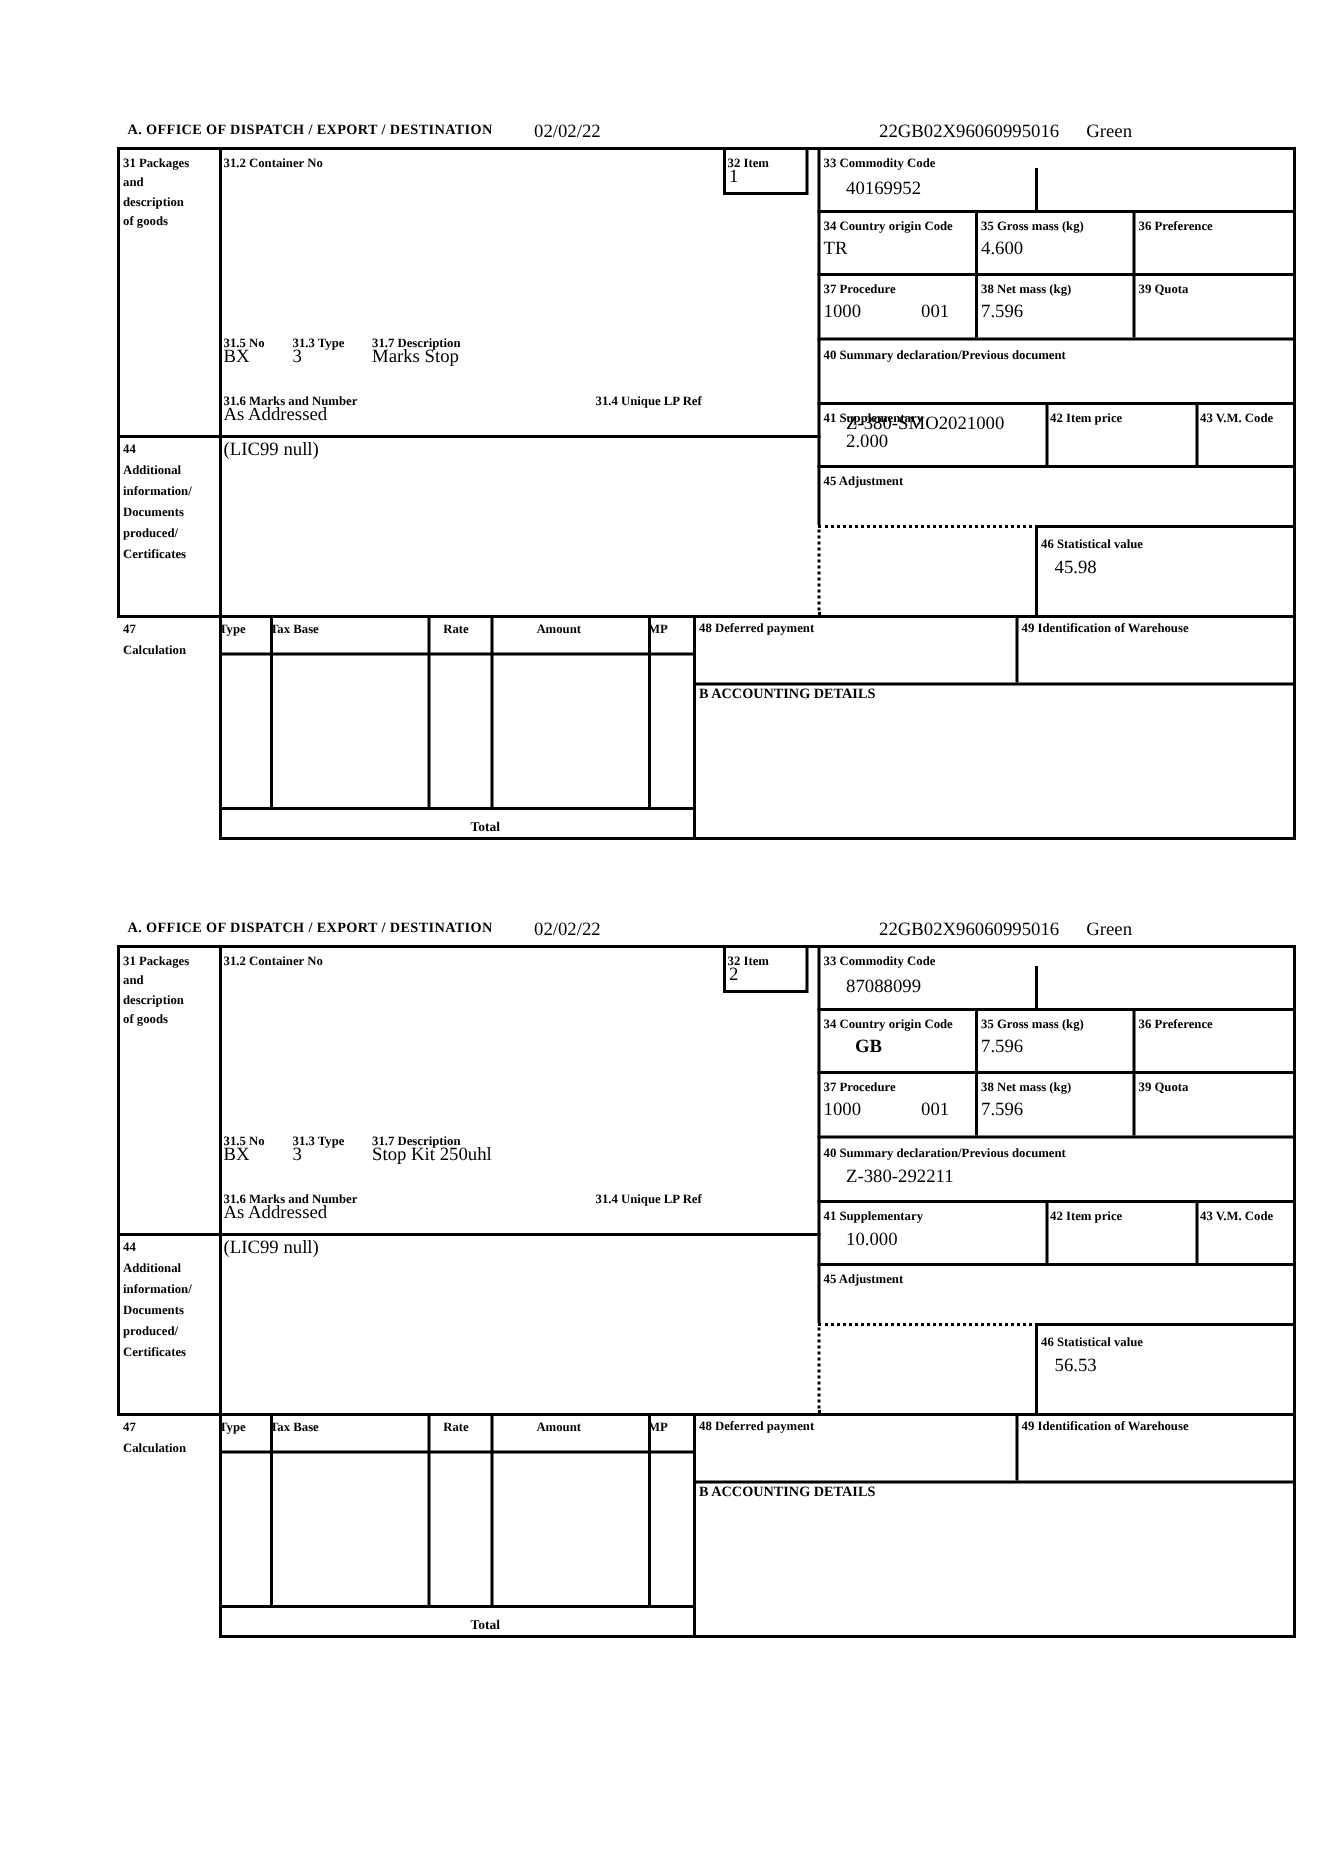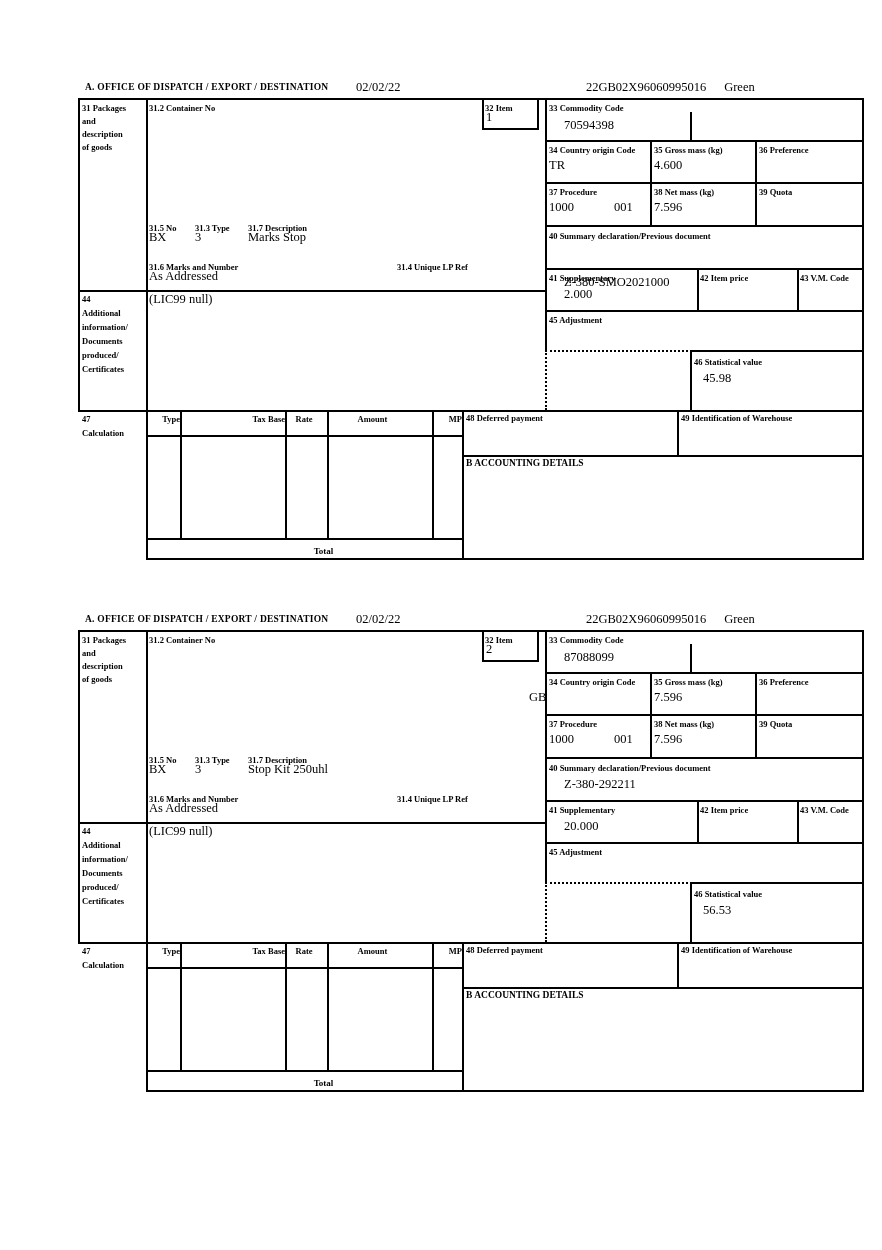--- a/index.html
+++ b/index.html
@@ -13,21 +13,21 @@
   .hl.dot{background:none;border-top:2px dotted #000;height:0;}
   .vl.dot{background:none;border-left:2px dotted #000;width:0;}
   .lbl{position:absolute;font-size:8.5px;font-weight:700;line-height:13px;white-space:nowrap;}
   .lbl44{line-height:14px;}
   .val{position:absolute;font-size:12.5px;font-weight:400;line-height:13px;white-space:nowrap;}
   .hdr-office{position:absolute;left:7px;top:2px;font-size:9.5px;font-weight:700;letter-spacing:.25px;white-space:nowrap;}
   .hdr-date{position:absolute;left:278px;top:0;font-size:12.5px;white-space:nowrap;}
   .hdr-ref{position:absolute;left:508px;top:0;font-size:12.5px;white-space:nowrap;}
   .hdr-ref .status{margin-left:18px;}
   .colhead{position:absolute;top:333px;font-size:8.5px;font-weight:700;box-sizing:border-box;}
-  .c-center{text-align:right;}
+  .c-center{text-align:left;}
   .c-right{text-align:center;}
   .total-row{position:absolute;left:68px;top:466px;width:355px;text-align:center;
              font-size:9px;font-weight:700;}
   .proc2{margin-left:40px;text-align:right;}
 </style>
 </head>
 <body>
 
 <div class="page">
   <div id="blocks">
@@ -79,21 +79,21 @@
       <div>31 Packages</div>
       <div>and</div>
       <div>description</div>
       <div>of goods</div>
     </div>
 
     <div class="lbl" style="left:71px;top:22px;">31.2 Container No</div>
     <div class="lbl" style="left:407px;top:22px;">32 Item</div>
     <div class="val" style="left:408px;top:31px;">1</div>
     <div class="lbl" style="left:471px;top:22px;">33 Commodity Code</div>
-    <div class="val" style="left:486px;top:39px;">70594398</div>
+    <div class="val" style="left:486px;top:39px;">40169952</div>
 
     <div class="lbl" style="left:471px;top:64px;">34 Country origin Code</div>
     <div class="val" style="left:471px;top:79px;">TR</div>
     <div class="lbl" style="left:576px;top:64px;">35 Gross mass (kg)</div>
     <div class="val" style="left:576px;top:79px;">4.600</div>
     <div class="lbl" style="left:681px;top:64px;">36 Preference</div>
 
     <div class="lbl" style="left:471px;top:106px;">37 Procedure</div>
     <div class="val" style="left:471px;top:121px;">
       <span>1000</span><span class="proc2">001</span>
@@ -203,21 +203,21 @@
       <div>of goods</div>
     </div>
 
     <div class="lbl" style="left:71px;top:22px;">31.2 Container No</div>
     <div class="lbl" style="left:407px;top:22px;">32 Item</div>
     <div class="val" style="left:408px;top:31px;">2</div>
     <div class="lbl" style="left:471px;top:22px;">33 Commodity Code</div>
     <div class="val" style="left:486px;top:39px;">87088099</div>
 
     <div class="lbl" style="left:471px;top:64px;">34 Country origin Code</div>
-    <div class="val" style="left:451px;top:79px;">GB</div>
+    <div class="val" style="left:492px;top:79px;font-weight:bold;">GB</div>
     <div class="lbl" style="left:576px;top:64px;">35 Gross mass (kg)</div>
     <div class="val" style="left:576px;top:79px;">7.596</div>
     <div class="lbl" style="left:681px;top:64px;">36 Preference</div>
 
     <div class="lbl" style="left:471px;top:106px;">37 Procedure</div>
     <div class="val" style="left:471px;top:121px;">
       <span>1000</span><span class="proc2">001</span>
     </div>
     <div class="lbl" style="left:576px;top:106px;">38 Net mass (kg)</div>
     <div class="val" style="left:576px;top:121px;">7.596</div>
@@ -231,21 +231,21 @@
     <div class="val" style="left:170px;top:151px;">Stop Kit 250uhl</div>
 
     <div class="lbl" style="left:471px;top:150px;">40 Summary declaration/Previous document</div>
     <div class="val" style="left:486px;top:166px;">Z-380-292211</div>
 
     <div class="lbl" style="left:71px;top:181px;">31.6 Marks and Number</div>
     <div class="lbl" style="left:319px;top:181px;">31.4 Unique LP Ref</div>
     <div class="val" style="left:71px;top:190px;">As Addressed</div>
 
     <div class="lbl" style="left:471px;top:192px;">41 Supplementary</div>
-    <div class="val" style="left:486px;top:208px;">20.000</div>
+    <div class="val" style="left:486px;top:208px;">10.000</div>
     <div class="lbl" style="left:622px;top:192px;">42 Item price</div>
     <div class="lbl" style="left:722px;top:192px;">43 V.M. Code</div>
 
     <div class="lbl lbl44" style="left:4px;top:212px;">
       <div>44</div>
       <div>Additional</div>
       <div>information/</div>
       <div>Documents</div>
       <div>produced/</div>
       <div>Certificates</div>

